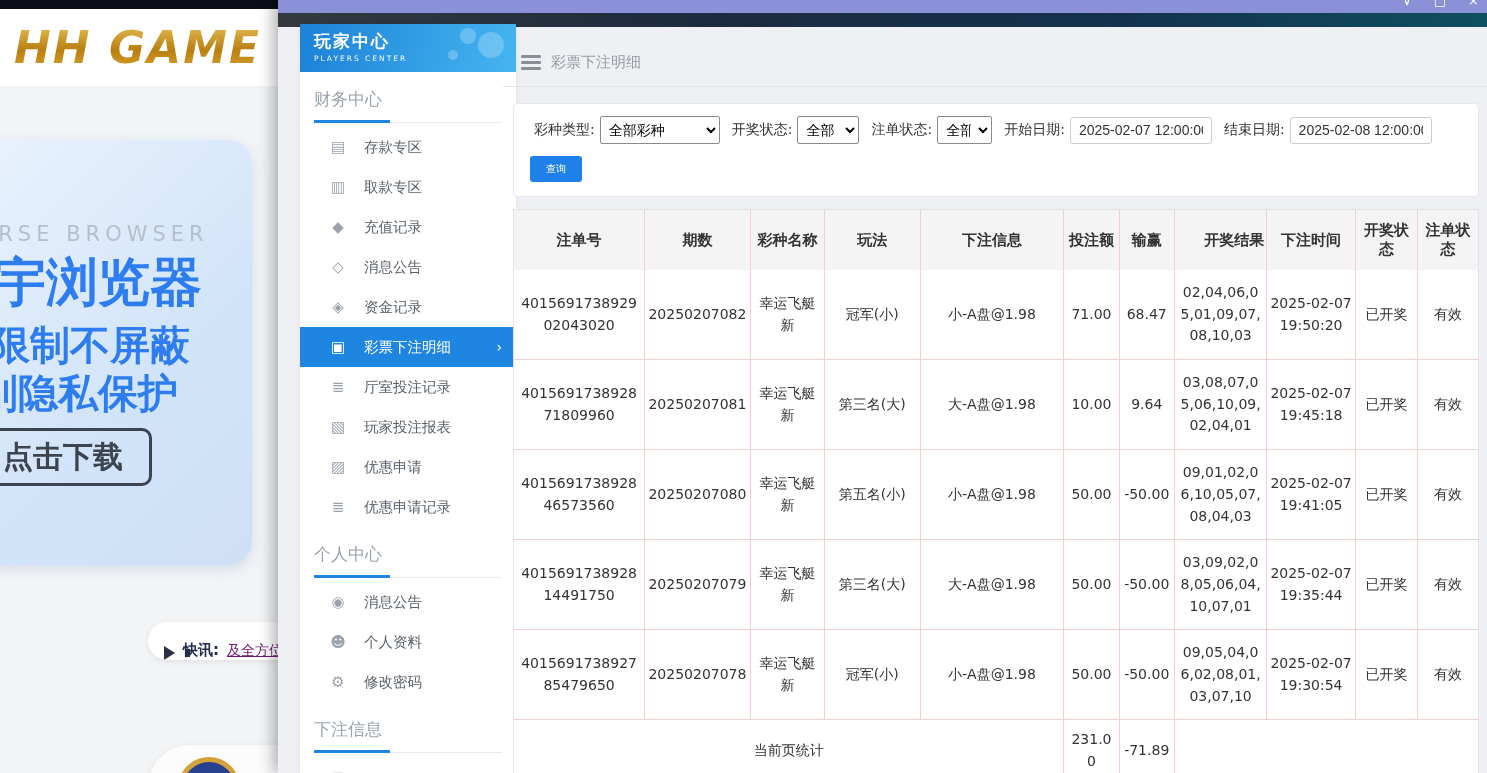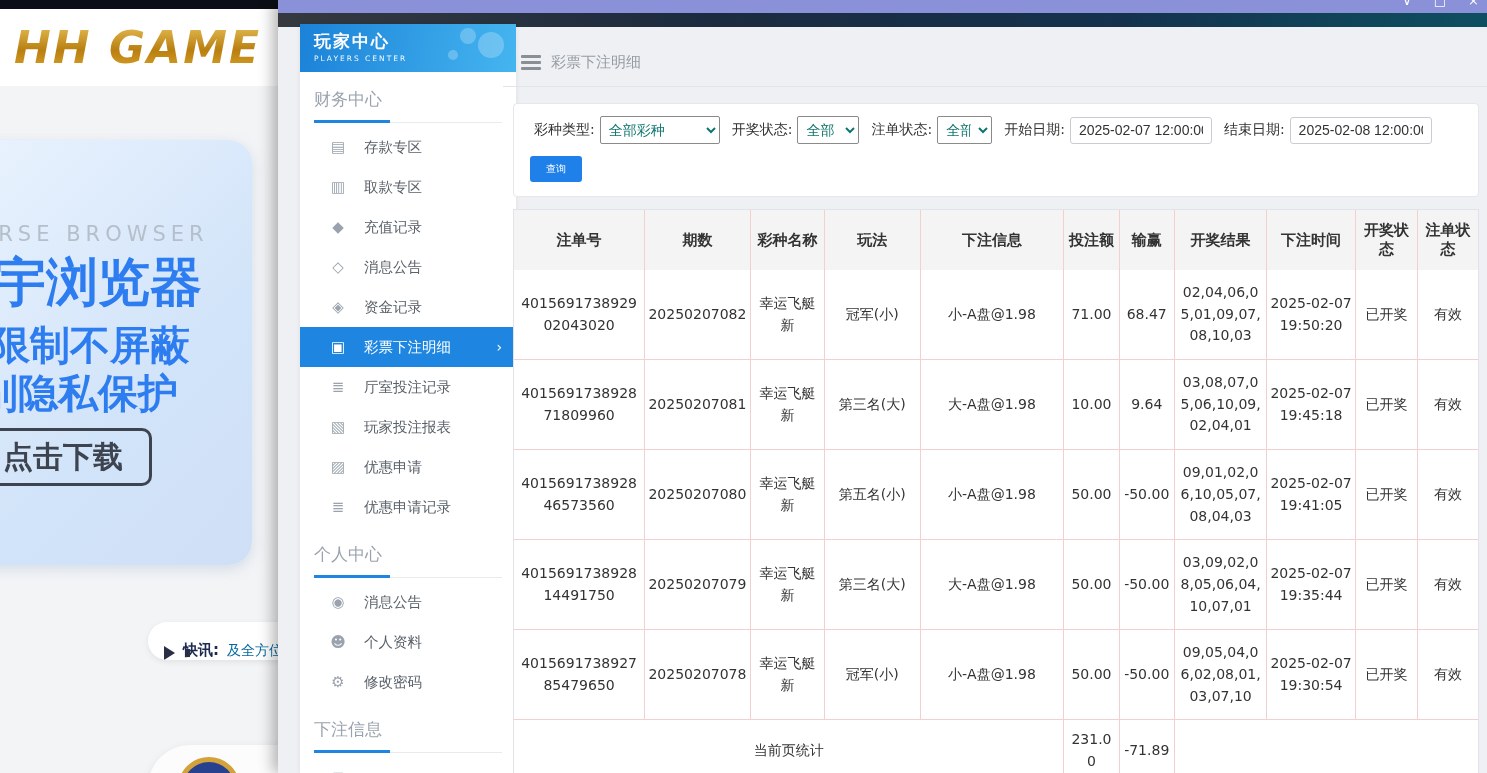--- a/index.html
+++ b/index.html
@@ -22,21 +22,21 @@
   .banner-line1 { position:absolute; left:-10px; top:178px; font-size:40px; font-weight:bold; color:#2e7df0; white-space:nowrap; }
   .banner-line2 { position:absolute; left:-22px; top:226px; font-size:40px; font-weight:bold; color:#2e7df0; white-space:nowrap; }
   .banner-btn { position:absolute; left:-26px; top:288px; width:178px; height:58px; border:3px solid #3d4450; border-radius:10px;
     display:flex; align-items:center; justify-content:center; font-size:30px; font-weight:bold; color:#3d4450; background:transparent; }
 
   .ticker-pill { position:absolute; left:148px; top:622px; width:200px; height:38px; background:#ffffff; border-radius:19px;
     box-shadow:0 2px 6px rgba(0,0,0,.08); display:flex; align-items:flex-end; padding-left:16px; gap:8px; overflow:hidden; }
   .speaker { width:0; height:0; border-top:7px solid transparent; border-bottom:7px solid transparent; border-right:11px solid #2a2f45; position:relative; transform:rotate(180deg); }
   .speaker::after { content:""; position:absolute; left:-15px; top:-4px; width:4px; height:8px; background:#2a2f45; }
   .ticker-label { font-size:15px; font-weight:bold; color:#1d2b50; white-space:nowrap; }
-  .ticker-text { font-size:14px; color:#0369a1; white-space:nowrap; }
+  .ticker-text { font-size:14px; color:#701a75; white-space:nowrap;text-decoration:underline; }
 
   .bottom-card { position:absolute; left:148px; top:745px; width:360px; height:90px; background:#fcfcfd; border-radius:42px; box-shadow:0 2px 8px rgba(0,0,0,.08); }
   .cs-badge { position:absolute; left:30px; top:12px; width:62px; height:62px; border-radius:50%; background:#27418f; border:5px solid #d4a23b; }
 
   
   .panel { position:absolute; left:278px; top:0; width:1209px; height:773px; box-shadow:-5px 0 14px rgba(0,0,0,.3); background:#eef0f4; }
   .titlebar { position:relative; height:13px; background:#8a91d8; overflow:hidden; }
   .win-controls { position:absolute; right:8px; top:-7px; display:flex; gap:22px; color:#fff; font-size:13px; }
   .darkstrip { height:14px; background:linear-gradient(90deg,#35393f 0%,#1c2b3f 35%,#14324e 70%,#0e4f60 100%); }
   .panel-body { position:relative; height:746px; background:#eef0f4; }
@@ -66,21 +66,21 @@
   .main { position:absolute; left:225px; top:0; right:0; bottom:0; }
   .main-header { padding:26px 0 14px 18px; border-bottom:1px solid #e2e4e9; display:flex; align-items:center; gap:10px; }
   .hamburger { width:20px; display:inline-flex; flex-direction:column; gap:3px; }
   .hamburger i { display:block; height:3px; background:#8a8f96; border-radius:1px; }
   .main-title { font-size:15px; color:#979ca3; }
 
   .filter-card { margin:16px 8px 0 10px; background:#fff; border:1px solid #e4e7eb; border-radius:4px; padding:12px 16px 14px 16px; }
   .filter-row { display:flex; align-items:center; flex-wrap:wrap; row-gap:8px; }
   .f-label { font-size:14px; color:#333; margin:0 5px 0 12px; white-space:nowrap; }
   .f-label:first-child { margin-left:4px; }
-  .filter-row select { height:28px; font-size:14px; color:#0f766e; border:1px solid #8a8a8a; border-radius:2px; background:#fff; padding:0 4px; }
+  .filter-row select { height:28px; font-size:14px; color:#000000; border:1px solid #8a8a8a; border-radius:2px; background:#fff; padding:0 4px; }
   .filter-row input { height:27px; font-size:14px; color:#333; border:1px solid #c9cdd3; border-radius:3px; padding:0 8px; width:142px; }
   .search-btn { margin-top:12px; background:#1e80e8; color:#fff; border:none; border-radius:3px; padding:6px 16px; font-size:10px; cursor:pointer; }
 
   .table-card { margin:12px 8px 0 10px; background:#fff; border:1px solid #e0e3e8; }
   table { width:100%; border-collapse:collapse; table-layout:fixed; }
   th { background:#f4f4f4; font-size:15px; font-weight:bold; color:#333; padding:11px 2px; border:1px solid #f2d0d0; }
   td { font-size:14px; color:#333; text-align:center; padding:12px 3px; border:1px solid #f2d0d0; line-height:1.55; word-break:break-all; vertical-align:middle; }
   tr.data-row td { height:76px; }
   tr.summary-row td { padding:9px 3px; }
   table tr > *:first-child { border-left:none; }
@@ -244,21 +244,21 @@
         <table>
           <thead>
               <tr id="thead-row">
                 <th style="width: 130px;">注单号</th>
                 <th style="width: 105px;">期数</th>
                 <th style="width: 74px;">彩种名称</th>
                 <th style="width: 95px;">玩法</th>
                 <th style="width: 143px;">下注信息</th>
                 <th style="width: 55px;">投注额</th>
                 <th style="width: 55px;">输赢</th>
-                <th style="width: 92px;">开奖结果</th>
+                <th style="width: 92px; text-align: right;">开奖结果</th>
                 <th style="width: 88px;">下注时间</th>
                 <th style="width: 62px;">开奖状态</th>
                 <th style="width: 60px;">注单状态</th>
               </tr>
             </thead>
           <tbody id="tbody">
               <tr class="data-row">
                 <td>401569173892902043020</td>
                 <td>20250207082</td>
                 <td>幸运飞艇新</td>

